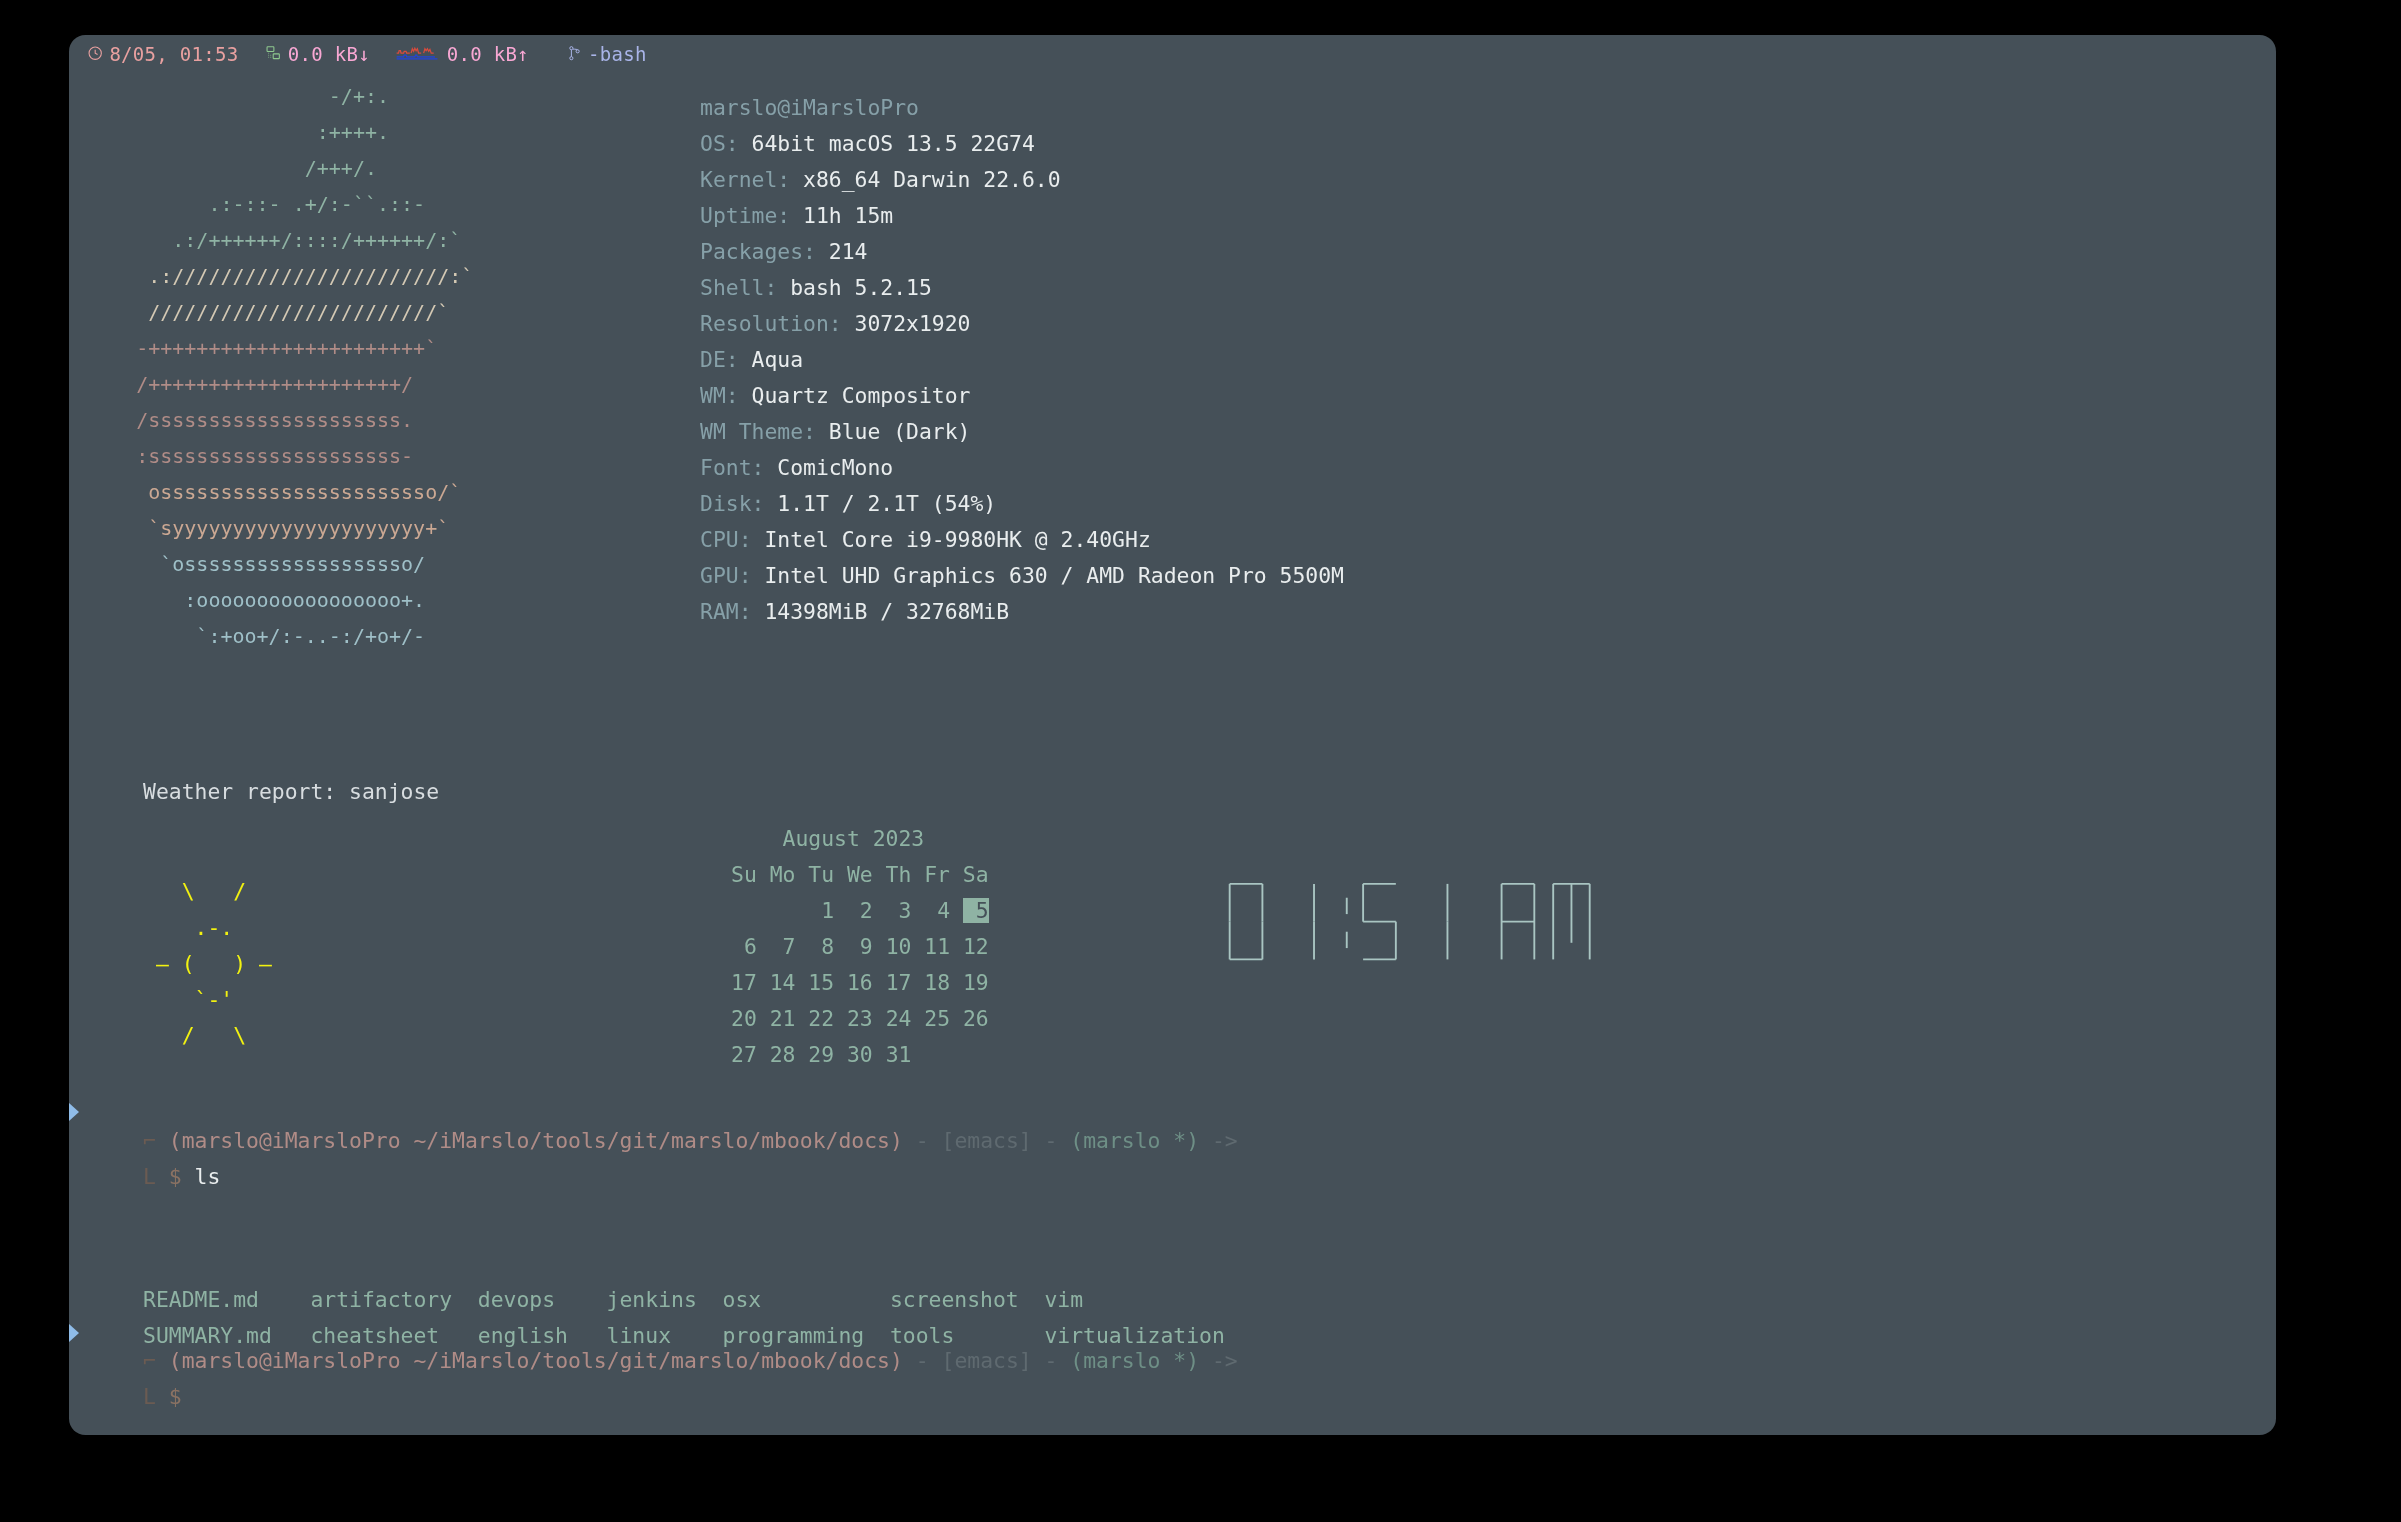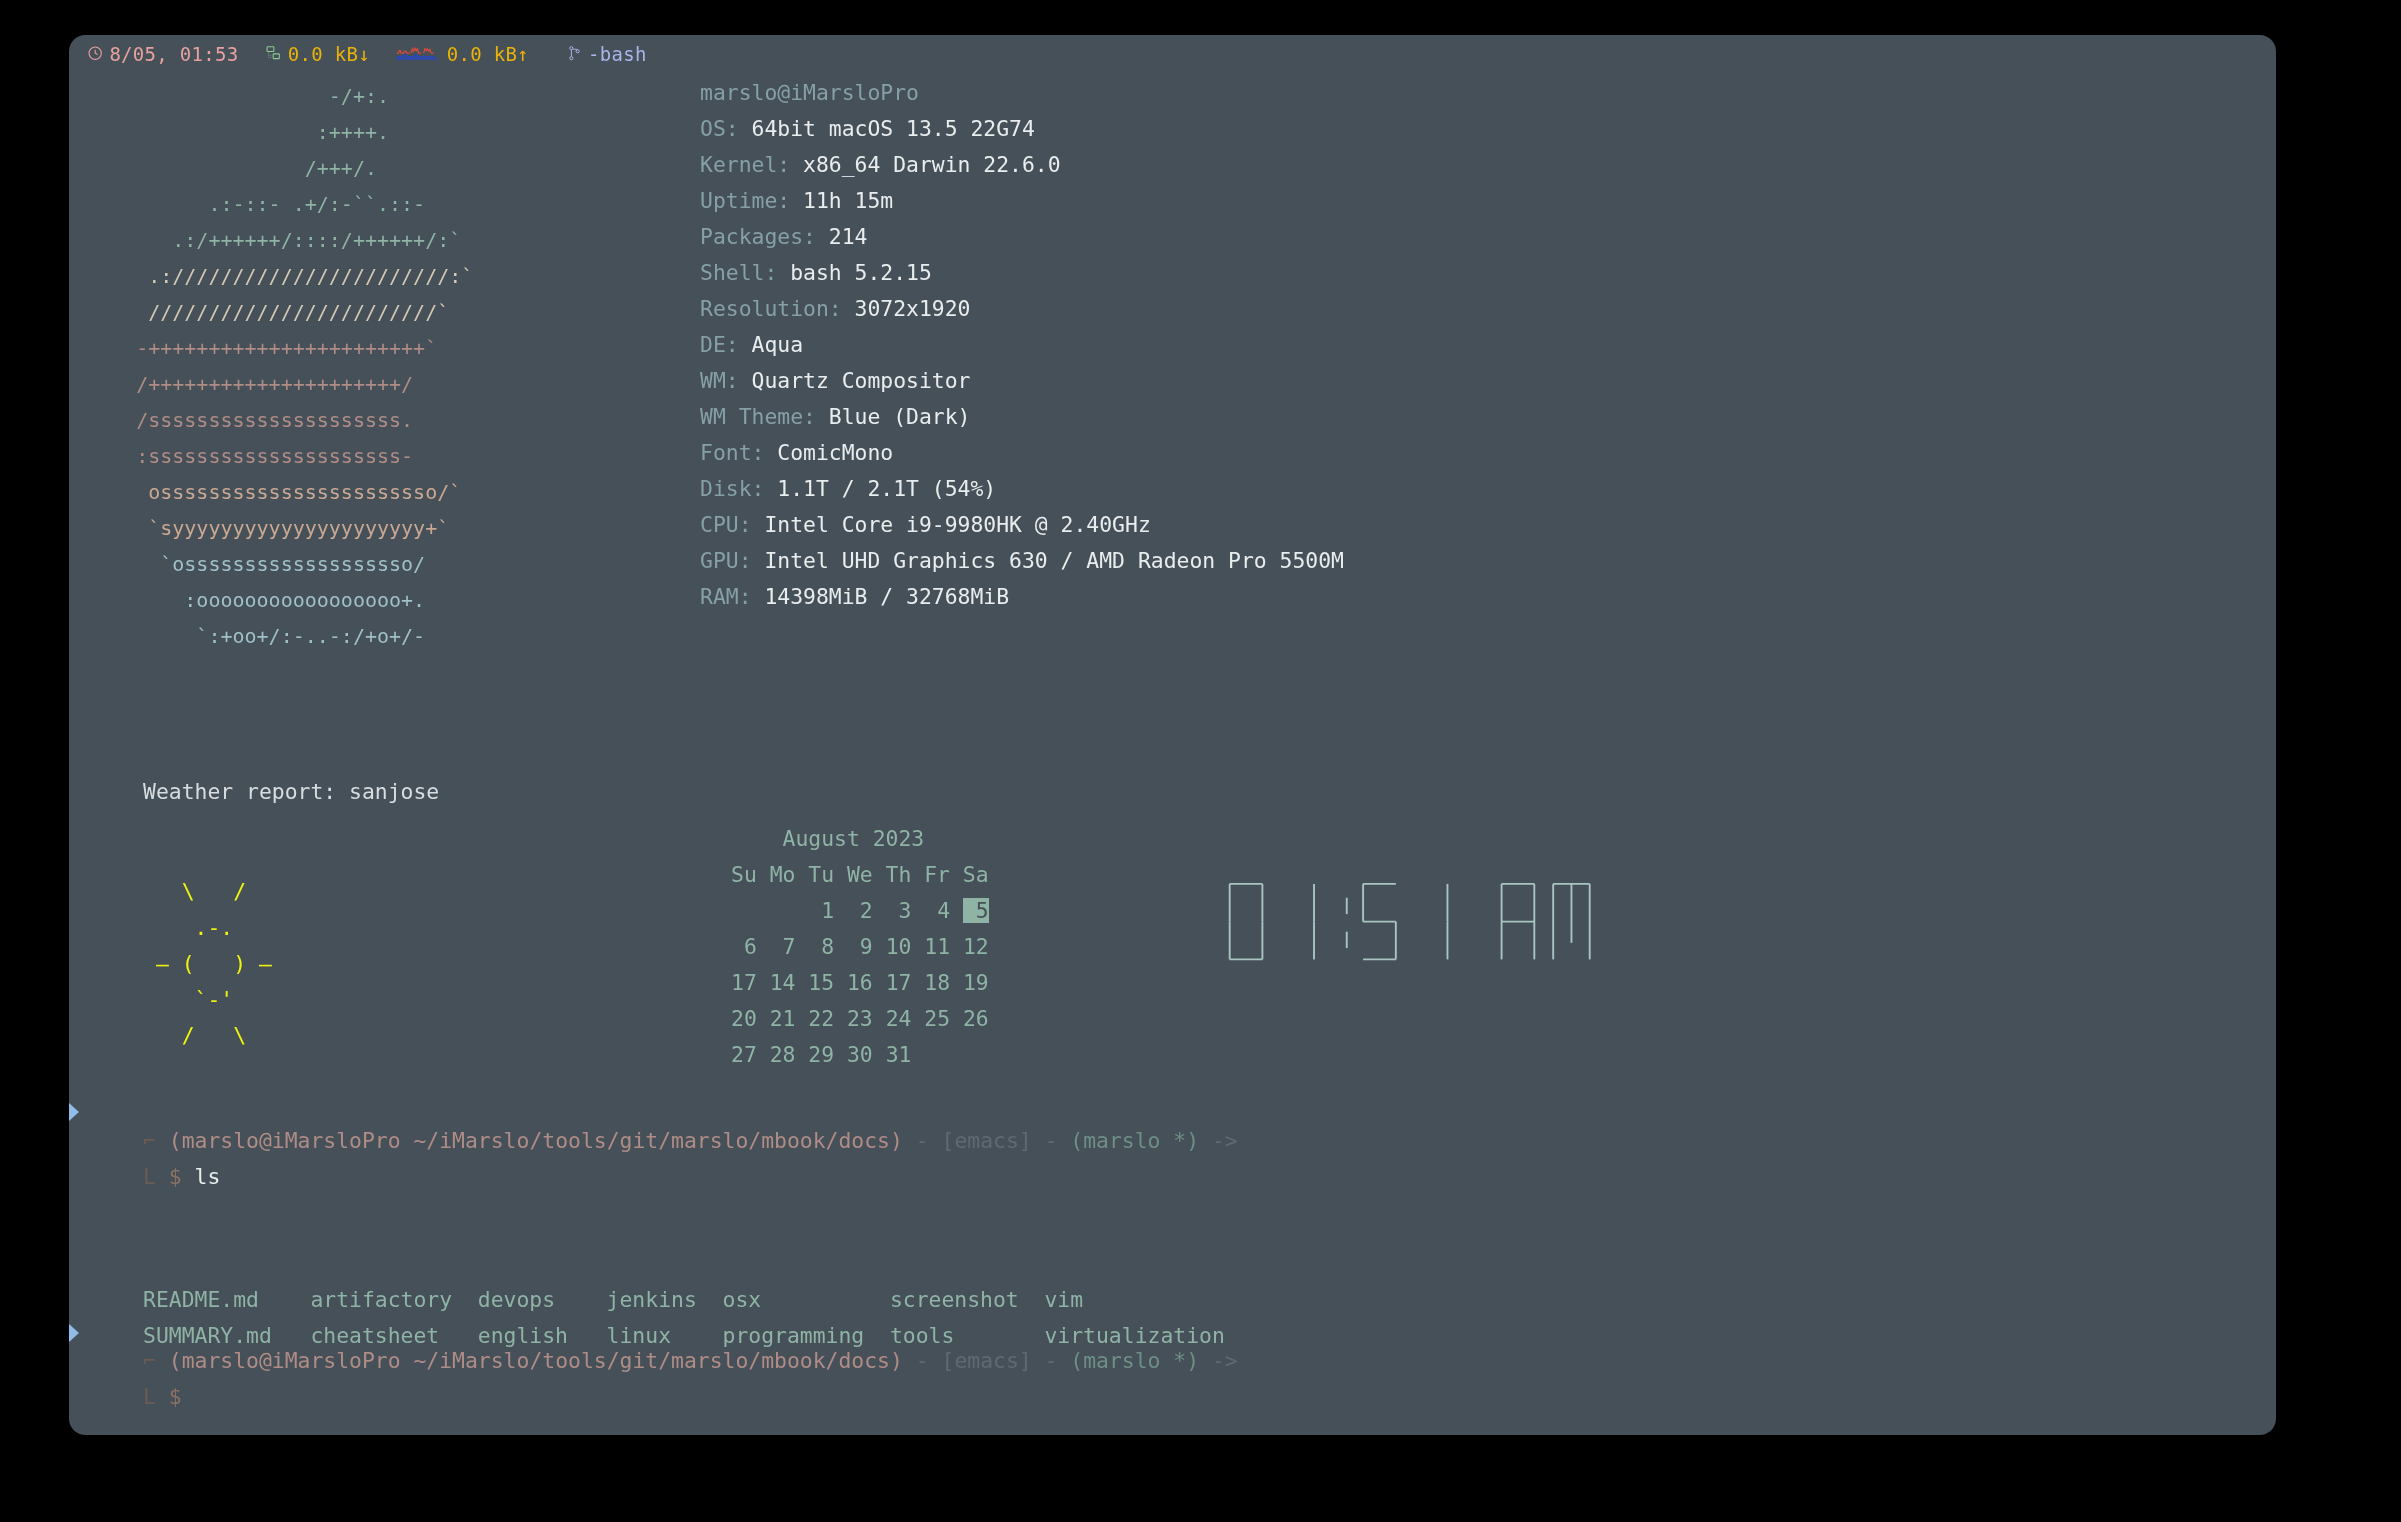--- a/index.html
+++ b/index.html
@@ -24,21 +24,21 @@
     position: absolute; left: 0; top: 0;
     width: 100%; height: 37px;
     display: flex; align-items: center;
     padding-left: 17.7px;
     font-size: 19px;
     letter-spacing: 0.3px;
   }
   .tb-group { display: flex; align-items: center; gap: 6.3px; margin-right: 26.5px; }
   .tb-clock-icon { color: #e8a0a0; }
   .tb-date { color: #e8a0a0; }
-  .tb-net-val { color: #eab308; text-align: right; }
+  .tb-net-val { color: #f9a8d4; text-align: right; }
   .tb-bash { color: #a9b4e8; }
   .tb-icon-svg { display: block; }
 
   
   .prompt-marker {
     position: absolute;
     width: 0; height: 0;
     border-top: 10.7px solid transparent;
     border-bottom: 10.7px solid transparent;
     border-left: 11.4px solid #8fbce8;
@@ -68,21 +68,21 @@
     font-size: 20px; line-height: 36px;
   }
   .ag1 { color: #8fb3a4; }  
   .ag2 { color: #d4c9b4; }  
   .ag3 { color: #b08c87; }  
   .ag4 { color: #cba893; }  
   .ag5 { color: #9fc0c8; }  
 
   
   #info-block {
-    left: 631px; top: 3px;
+    left: 631px; top: 18px;
     font-size: 21.4px; line-height: 36px;
   }
   .inf-key { color: #86a0a8; }
   .inf-val { color: #e9edee; }
   .inf-user { color: #86a0a8; }
 
   
   #weather-title {
     left: 74px; top: 702px;
     font-size: 21.4px; line-height: 36px;

